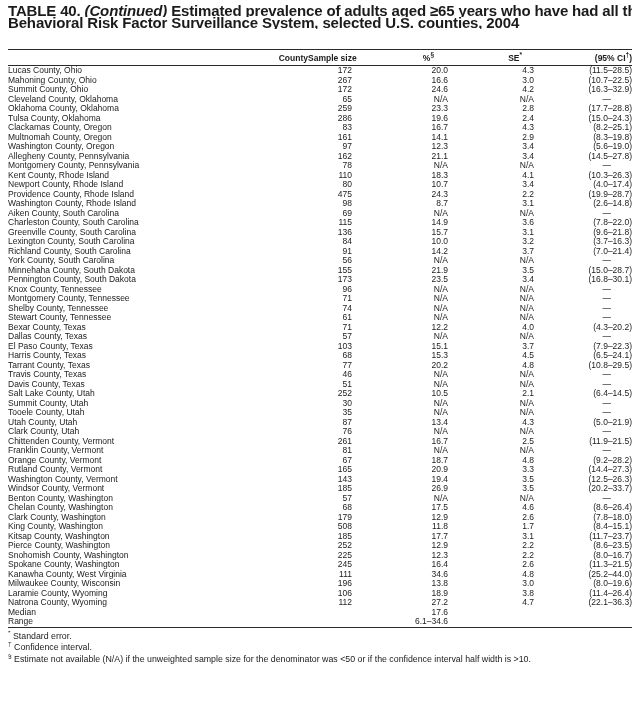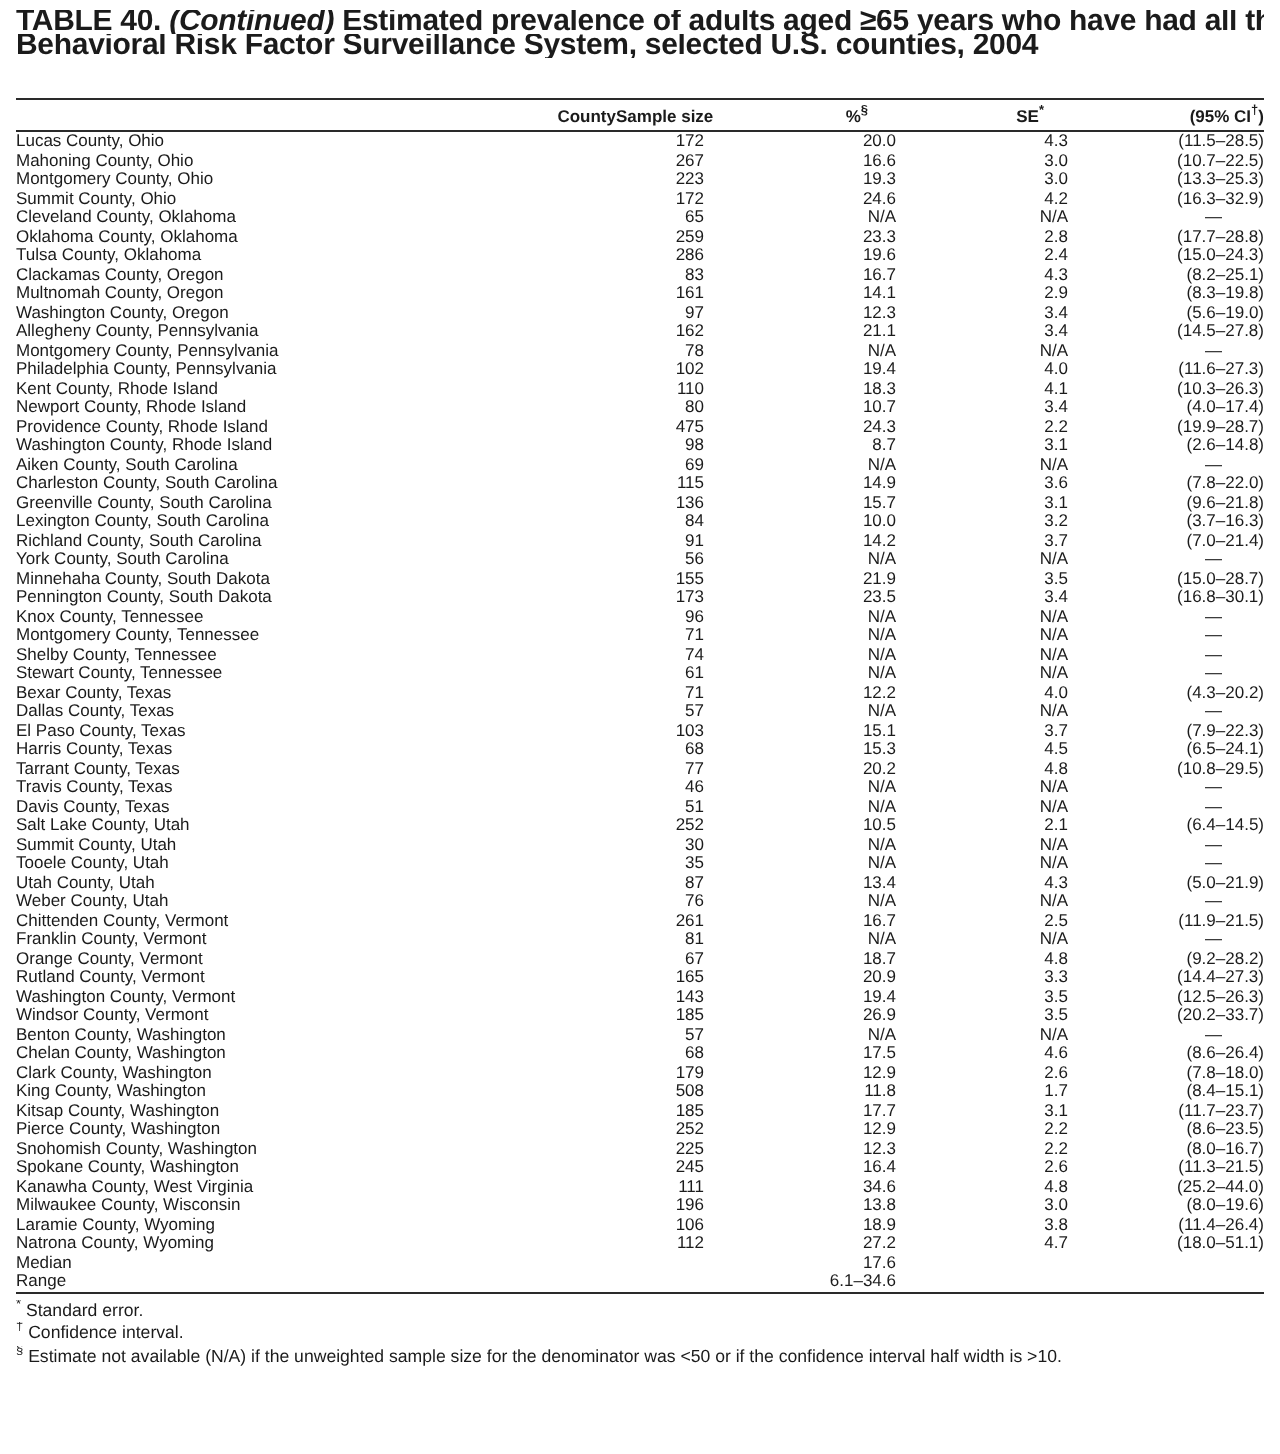--- a/index.html
+++ b/index.html
@@ -72,27 +72,20 @@
           <td class="c4">(11.5–28.5)</td>
         </tr>
         <tr>
           <td class="c0">Mahoning County, Ohio</td>
           <td class="c1">267</td>
           <td class="c2">16.6</td>
           <td class="c3">3.0</td>
           <td class="c4">(10.7–22.5)</td>
         </tr>
         <tr>
-          <td class="c0">Montgomery County, Ohio</td>
-          <td class="c1">223</td>
-          <td class="c2">19.3</td>
-          <td class="c3">3.0</td>
-          <td class="c4">(13.3–25.3)</td>
-        </tr>
-        <tr>
           <td class="c0">Summit County, Ohio</td>
           <td class="c1">172</td>
           <td class="c2">24.6</td>
           <td class="c3">4.2</td>
           <td class="c4">(16.3–32.9)</td>
         </tr>
         <tr>
           <td class="c0">Cleveland County, Oklahoma</td>
           <td class="c1">65</td>
           <td class="c2">N/A</td>
@@ -142,27 +135,20 @@
           <td class="c4">(14.5–27.8)</td>
         </tr>
         <tr>
           <td class="c0">Montgomery County, Pennsylvania</td>
           <td class="c1">78</td>
           <td class="c2">N/A</td>
           <td class="c3">N/A</td>
           <td class="c4 dash">—</td>
         </tr>
         <tr>
-          <td class="c0">Philadelphia County, Pennsylvania</td>
-          <td class="c1">102</td>
-          <td class="c2">19.4</td>
-          <td class="c3">4.0</td>
-          <td class="c4">(11.6–27.3)</td>
-        </tr>
-        <tr>
           <td class="c0">Kent County, Rhode Island</td>
           <td class="c1">110</td>
           <td class="c2">18.3</td>
           <td class="c3">4.1</td>
           <td class="c4">(10.3–26.3)</td>
         </tr>
         <tr>
           <td class="c0">Newport County, Rhode Island</td>
           <td class="c1">80</td>
           <td class="c2">10.7</td>
@@ -338,21 +324,21 @@
           <td class="c4 dash">—</td>
         </tr>
         <tr>
           <td class="c0">Utah County, Utah</td>
           <td class="c1">87</td>
           <td class="c2">13.4</td>
           <td class="c3">4.3</td>
           <td class="c4">(5.0–21.9)</td>
         </tr>
         <tr>
-          <td class="c0">Weber County, Utah</td>
+          <td class="c0">Clark County, Utah</td>
           <td class="c1">76</td>
           <td class="c2">N/A</td>
           <td class="c3">N/A</td>
           <td class="c4 dash">—</td>
         </tr>
         <tr>
           <td class="c0">Chittenden County, Vermont</td>
           <td class="c1">261</td>
           <td class="c2">16.7</td>
           <td class="c3">2.5</td>
@@ -468,21 +454,21 @@
           <td class="c1">106</td>
           <td class="c2">18.9</td>
           <td class="c3">3.8</td>
           <td class="c4">(11.4–26.4)</td>
         </tr>
         <tr>
           <td class="c0">Natrona County, Wyoming</td>
           <td class="c1">112</td>
           <td class="c2">27.2</td>
           <td class="c3">4.7</td>
-          <td class="c4">(18.0–51.1)</td>
+          <td class="c4">(22.1–36.3)</td>
         </tr>
         <tr>
           <td class="c0">Median</td>
           <td class="c1"></td>
           <td class="c2">17.6</td>
           <td class="c3"></td>
           <td class="c4"></td>
         </tr>
         <tr>
           <td class="c0">Range</td>

